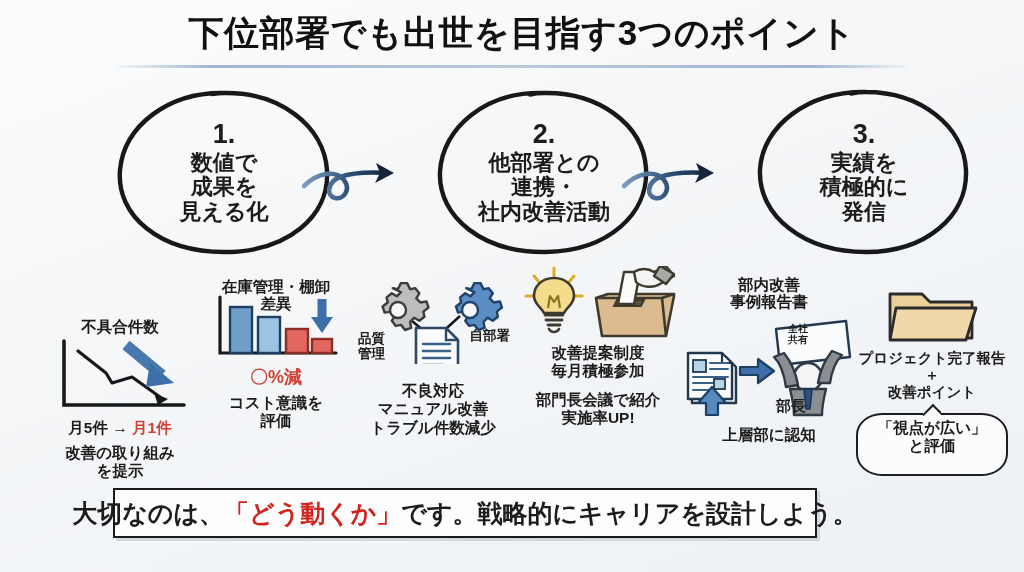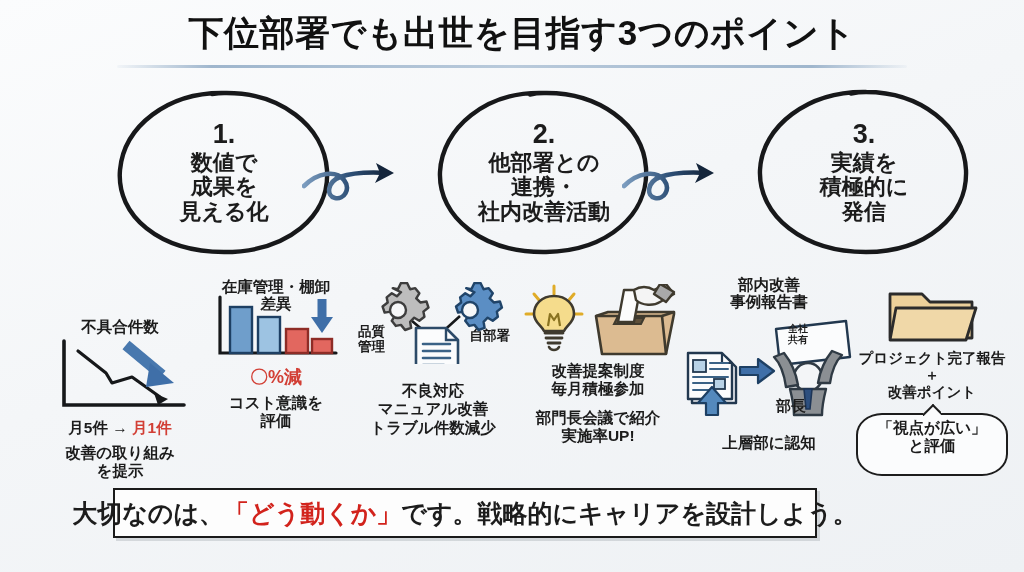--- a/index.html
+++ b/index.html
@@ -46,37 +46,37 @@
   
   .detail { position: absolute; text-align: center; }
   .d-head { font-size: 15.5px; font-weight: 700; line-height: 1.12; }
   .d-sub  { font-size: 15.5px; font-weight: 700; line-height: 1.18; }
   .d-red  { color: #d23f35; }
   .art { position: relative; margin: 2px auto 0; }
 
   #detail-1 { left: 32px; top: 278px; width: 176px; margin-top: 40px; }
   #detail-2 { left: 200px; top: 278px; width: 152px; }
   #detail-3 { left: 356px; top: 282px; width: 154px; }
-  #detail-4 { left: 512px; top: 282px; width: 172px; }
+  #detail-4 { left: 512px; top: 264px; width: 172px; }
   #detail-5 { left: 680px; top: 276px; width: 178px; }
   #detail-6 { left: 846px; top: 282px; width: 172px; }
 
   .gap6 { height: 6px; }
   .gap10 { height: 10px; }
 
   
   .gear-row { position: relative; height: 78px; }
   .gear-label { position: absolute; font-size: 13.5px; font-weight: 700; line-height: 1.12; }
-  #gear-label-left  { left: 2px;  top: 42px; text-align: right; }
+  #gear-label-left  { left: 2px;  top: 49px; text-align: right; }
   #gear-label-right { right: 0px; top: 46px; }
 
   
   .s5art { position: relative; height: 112px; }
   .s5-label-bucho { position: absolute; left: 96px; top: 86px; font-size: 15px; font-weight: 700; }
-  .s5-bottom { font-size: 15.5px; font-weight: 700; margin-top: 10px; }
+  .s5-bottom { font-size: 15.5px; font-weight: 700; margin-top: 2px; }
 
   
   .bubble {
     position: relative; margin: 12px auto 0; width: 152px;
     border: 2.4px solid #1d1d1d; border-radius: 26px/22px;
     padding: 4px 4px 19px; background: #fbfcfd;
     font-size: 15.5px; font-weight: 700; line-height: 1.15;
   }
   .bubble-tail {
     position: absolute; left: 50%; top: -11px; margin-left: -9px;

